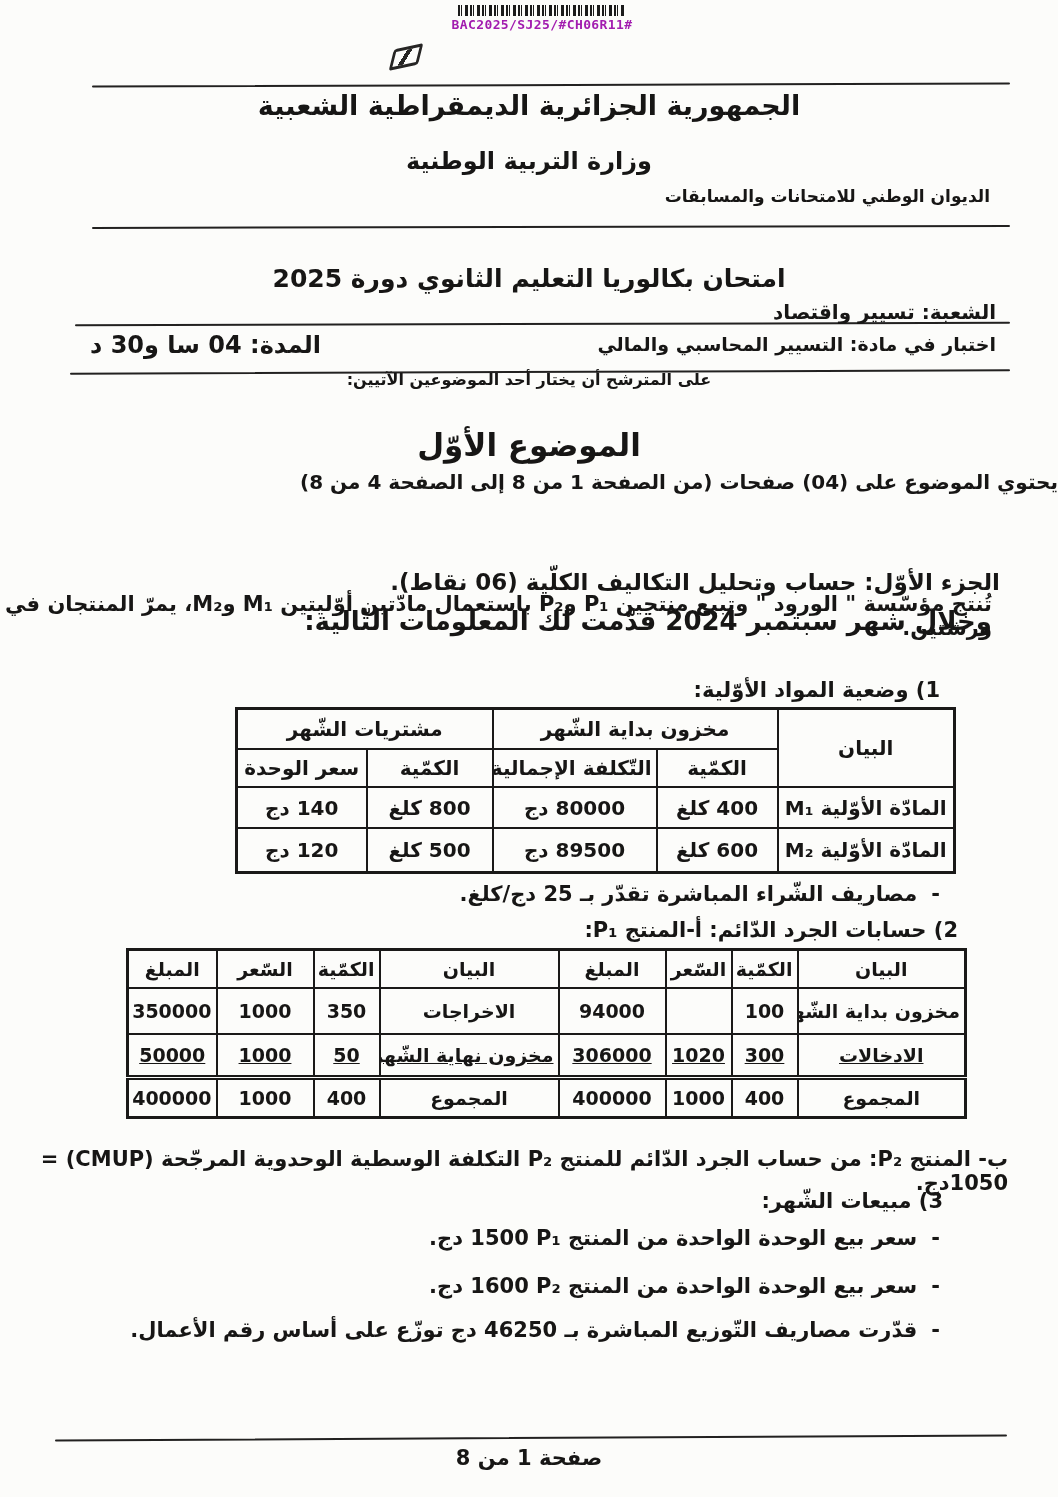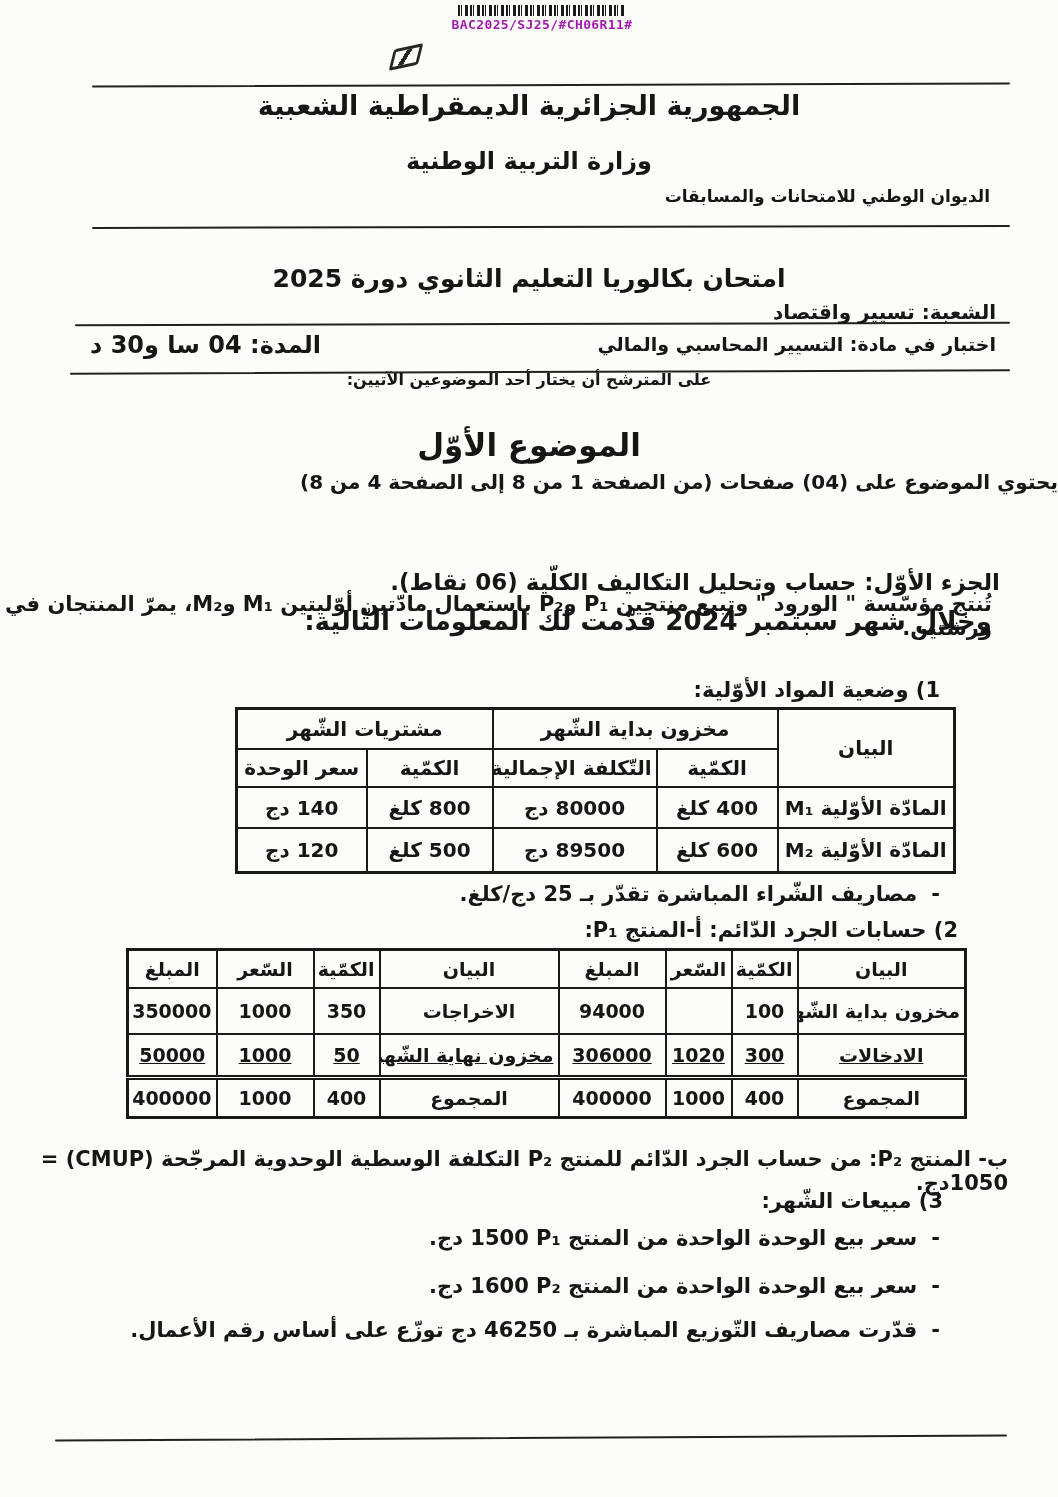--- a/index.html
+++ b/index.html
@@ -197,14 +197,15 @@
   <div class="abs flexline" style="top:1274px;right:118px;font-size:21px;">
     <span>-</span>
     <span>سعر بيع الوحدة الواحدة من المنتج ⁦P₂⁩ 1600 دج.</span>
   </div>
   <div class="abs flexline" style="top:1318px;right:118px;font-size:21px;">
     <span>-</span>
     <span>قدّرت مصاريف التّوزيع المباشرة بـ 46250 دج توزّع على أساس رقم الأعمال.</span>
   </div>
 
   <div class="rule" style="top:1437px;left:55px;width:952px;transform:rotate(-0.3deg);"></div>
+  <div class="abs c b" style="top:1446px;font-size:21px;">صفحة 1 من 8</div>
 
 </div>
 
 </body></html>

